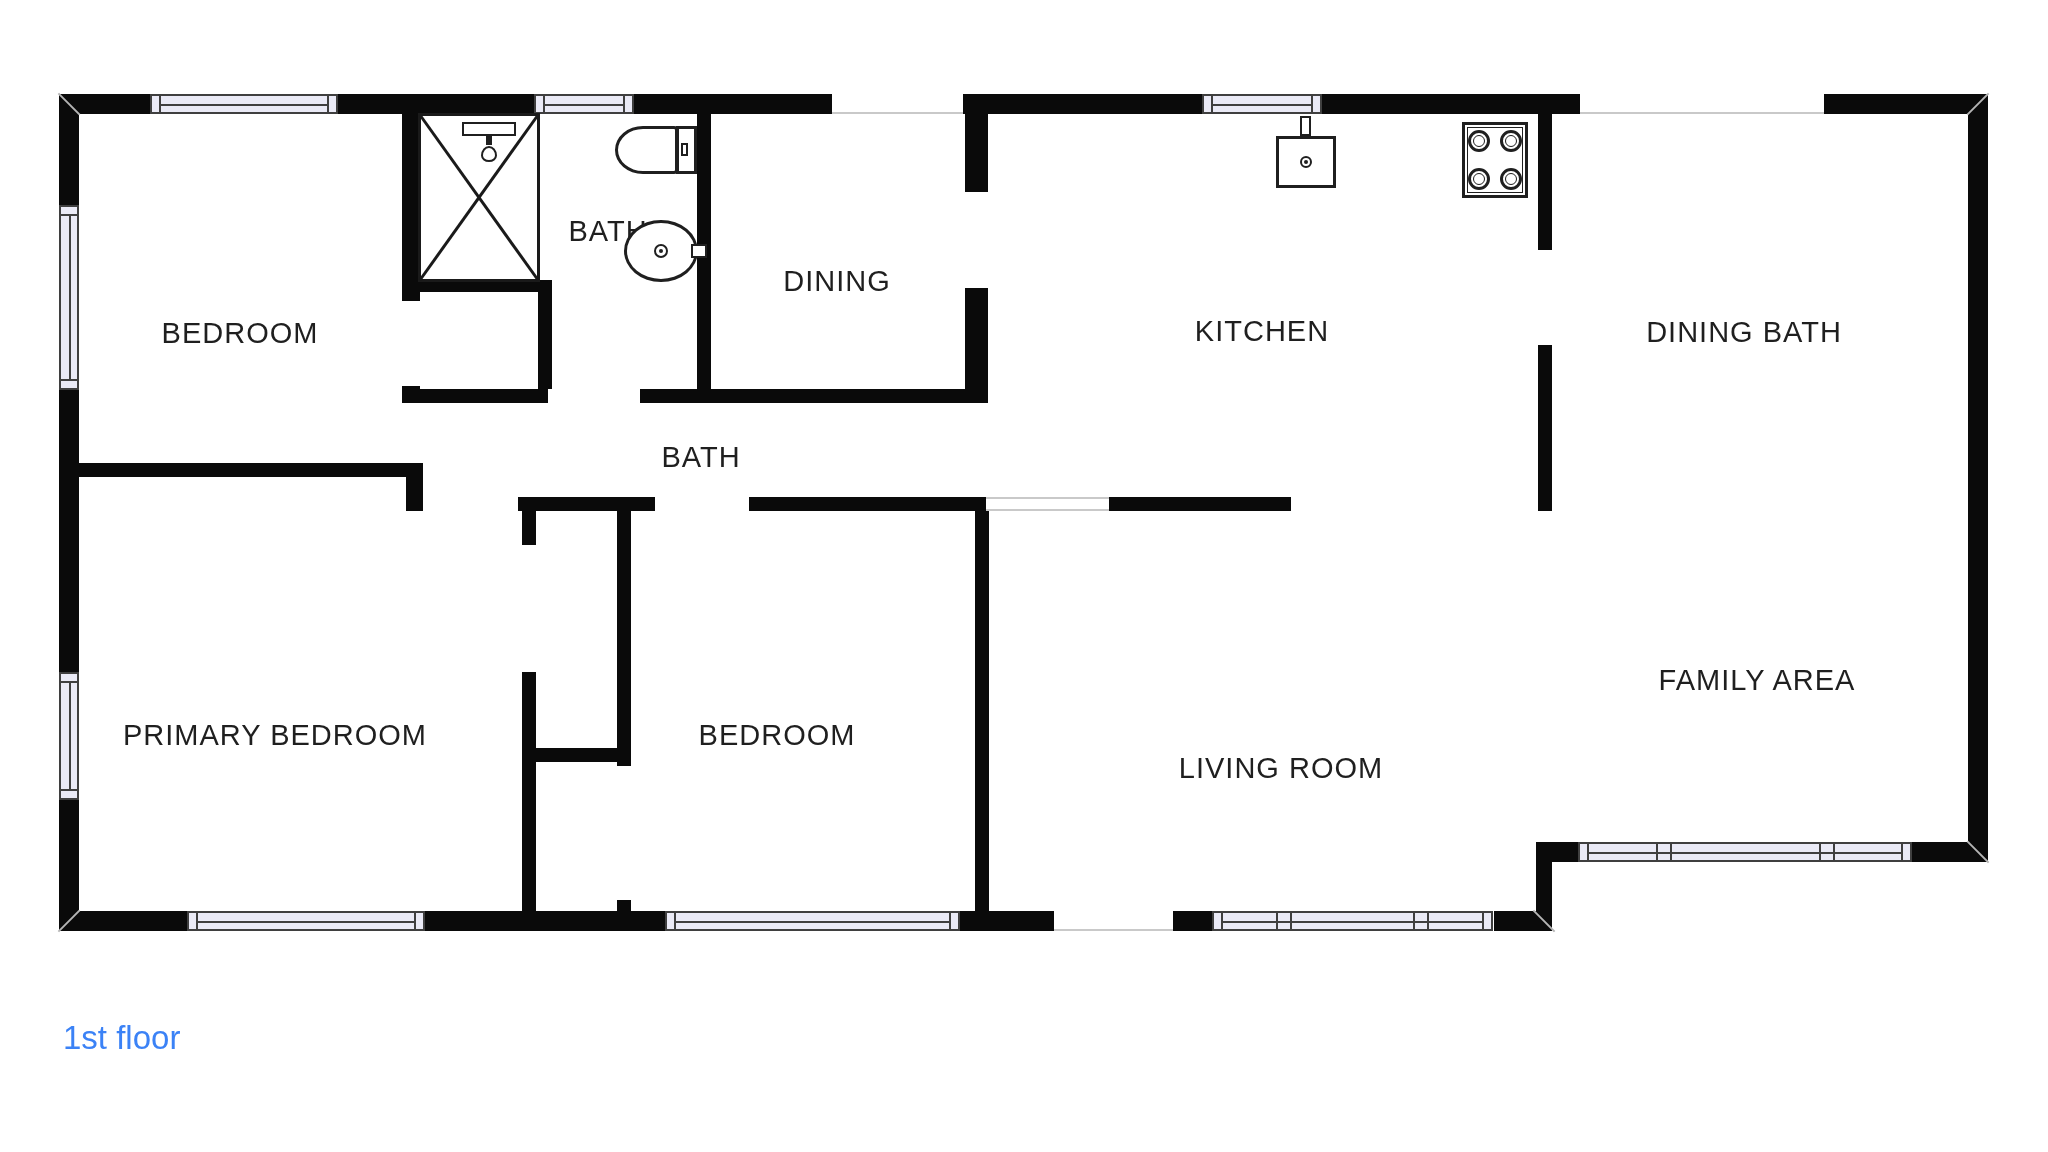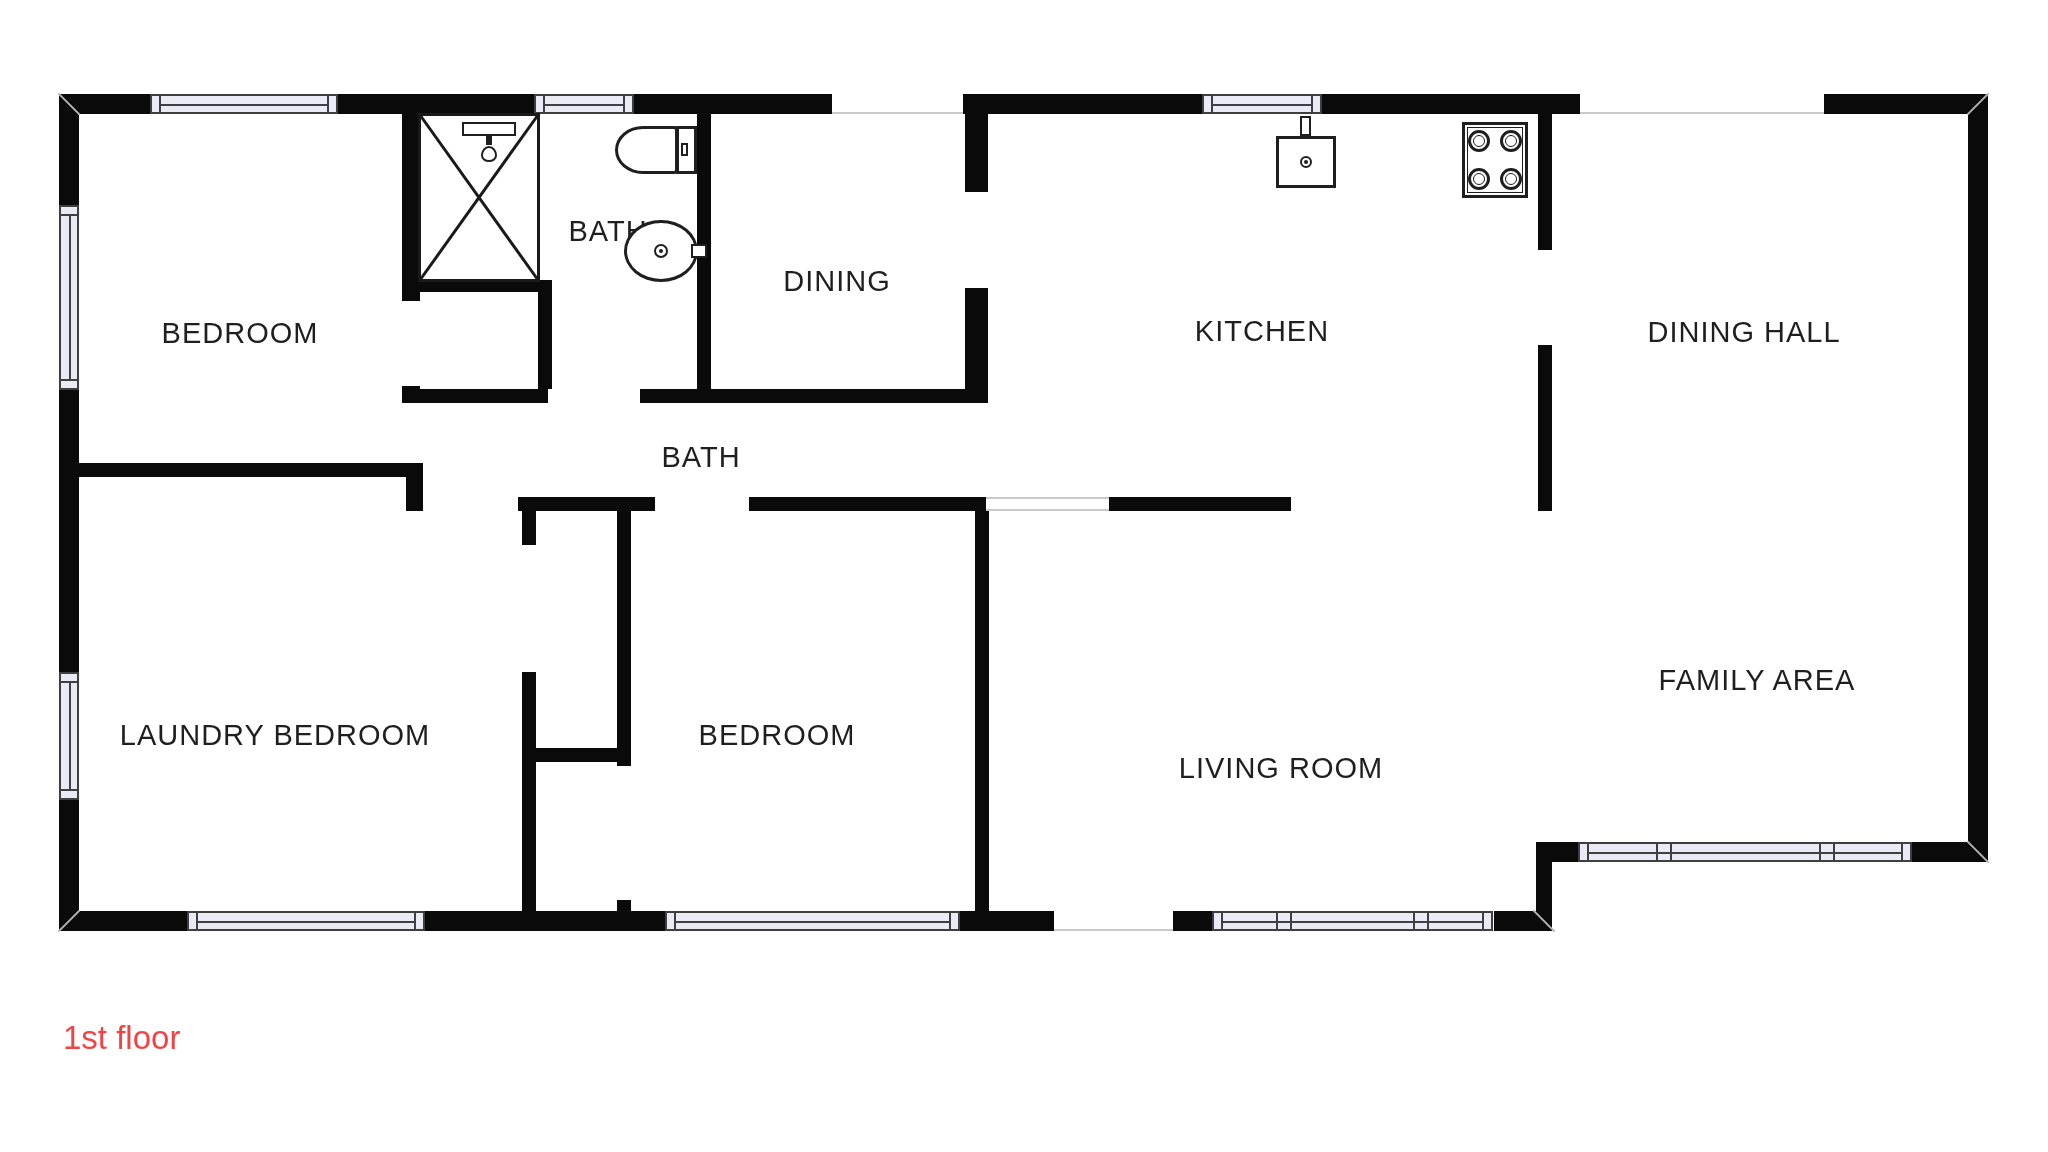--- a/index.html
+++ b/index.html
@@ -5,21 +5,21 @@
   html,body{margin:0;padding:0;background:#ffffff;}
   #stage{position:relative;width:2048px;height:1152px;background:#ffffff;overflow:hidden;
          font-family:"Liberation Sans","DejaVu Sans",sans-serif;}
   .wall{position:absolute;background:#0a0a0a;}
   .window{position:absolute;background:#eaeaf6;border:2px solid #3f3f3f;box-sizing:border-box;}
   .wline{position:absolute;background:#3f3f3f;}
   .opening{position:absolute;background:#ffffff;}
   .oline{position:absolute;background:#c9c9c9;}
   .label{position:absolute;transform:translate(-50%,-50%);color:#1f1f1f;font-size:29px;
          letter-spacing:1px;white-space:nowrap;}
-  .floor-title{position:absolute;color:#ef4444;font-size:33px;transform:translateY(-50%);}
+  .floor-title{position:absolute;color:#3b82f6;font-size:33px;transform:translateY(-50%);}
   .fix{position:absolute;box-sizing:border-box;}
   .outline{border:3px solid #1f1f1f;background:#ffffff;}
   .thin-outline{border:2px solid #1f1f1f;background:#ffffff;}
   .seam{position:absolute;width:30px;height:2px;background:#b5b5b5;}
   svg{position:absolute;overflow:visible;}
 </style>
 </head>
 <body>
 
 <div id="stage">
@@ -132,23 +132,23 @@
     </div>
     <div class="seam" style="left: 54px; top: 103px; transform: rotate(45deg);"></div>
     <div class="seam" style="left: 1963px; top: 103px; transform: rotate(-45deg);"></div>
     <div class="seam" style="left: 54px; top: 920px; transform: rotate(-45deg);"></div>
     <div class="seam" style="left: 1963px; top: 851px; transform: rotate(45deg);"></div>
     <div class="seam" style="left: 1529px; top: 920px; transform: rotate(45deg);"></div>
     <div class="label" style="left: 240px; top: 333px;">BEDROOM</div>
     <div class="label" style="left: 608px; top: 231px;">BATH</div>
     <div class="label" style="left: 837px; top: 281px;">DINING</div>
     <div class="label" style="left: 1262px; top: 331px;">KITCHEN</div>
-    <div class="label" style="left: 1744px; top: 332px;">DINING HALL</div>
+    <div class="label" style="left: 1744px; top: 332px;">DINING BATH</div>
     <div class="label" style="left: 701px; top: 457px;">BATH</div>
-    <div class="label" style="left: 275px; top: 735px;">LAUNDRY BEDROOM</div>
+    <div class="label" style="left: 275px; top: 735px;">PRIMARY BEDROOM</div>
     <div class="label" style="left: 777px; top: 735px;">BEDROOM</div>
     <div class="label" style="left: 1281px; top: 768px;">LIVING ROOM</div>
     <div class="label" style="left: 1757px; top: 680px;">FAMILY AREA</div>
     <svg width="122" height="169" style="left: 418px; top: 113px;">
       <rect x="1.5" y="1.5" width="119" height="166" fill="none" stroke="#1a1a1a" stroke-width="3"></rect>
       <line x1="2" y1="2" x2="120" y2="167" stroke="#1a1a1a" stroke-width="3"></line>
       <line x1="120" y1="2" x2="2" y2="167" stroke="#1a1a1a" stroke-width="3"></line>
     </svg>
     <div class="fix thin-outline" style="left: 462px; top: 122px; width: 54px; height: 14px;"></div>
     <div class="fix" style="left: 486px; top: 136px; width: 6px; height: 9px; background: rgb(31, 31, 31);"></div>

